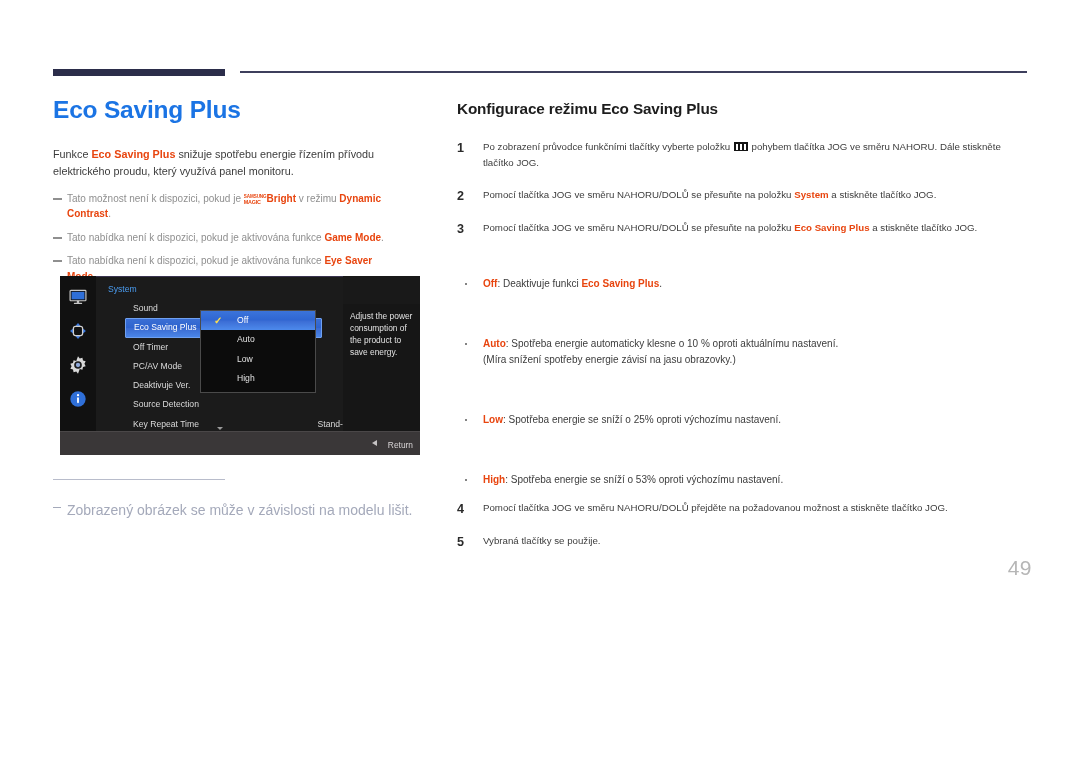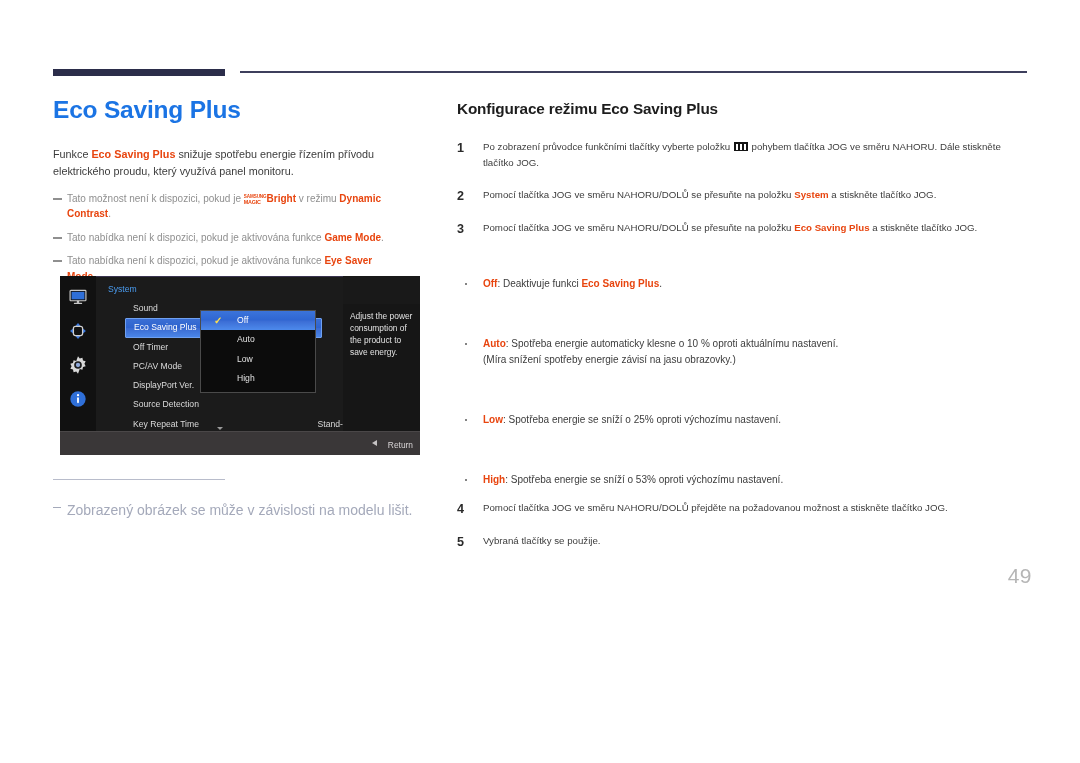--- a/index.html
+++ b/index.html
@@ -294,21 +294,21 @@
     left: 8px; top: 7px;
     width: 2.3px; height: 2.3px;
     border-radius: 50%;
     background: #5a5a5a;
   }
   .bullet .kw { color: #e8450f; font-weight: bold; }
 
   
   .page-num {
     position: absolute;
-    right: 48px; bottom: 20px;
+    right: 48px; bottom: 28px;
     font-size: 21px;
     color: #b6b6b6;
     letter-spacing: 0.5px;
   }
 </style>
 </head>
 <body>
 
 <div class="page">
 
@@ -360,21 +360,21 @@
       </div>
 
       <div class="osd-main">
         <div class="osd-section">System</div>
 
         <div class="osd-list">
           <div class="osd-row"><span>Sound</span></div>
           <div class="osd-row sel"><span>Eco Saving Plus</span></div>
           <div class="osd-row"><span>Off Timer</span></div>
           <div class="osd-row"><span>PC/AV Mode</span></div>
-          <div class="osd-row"><span>DisplayPort Ver.</span></div>
+          <div class="osd-row"><span>Deaktivuje Ver.</span></div>
           <div class="osd-row"><span>Source Detection</span></div>
           <div class="osd-row"><span>Key Repeat Time</span><span class="rowval">Stand-by</span></div>
         </div>
 
         <div class="osd-scroll-arrow"></div>
 
         <div class="osd-sub">
           <div class="sub-row sel"><span class="sub-check">✓</span><span>Off</span></div>
           <div class="sub-row"><span>Auto</span></div>
           <div class="sub-row"><span>Low</span></div>

